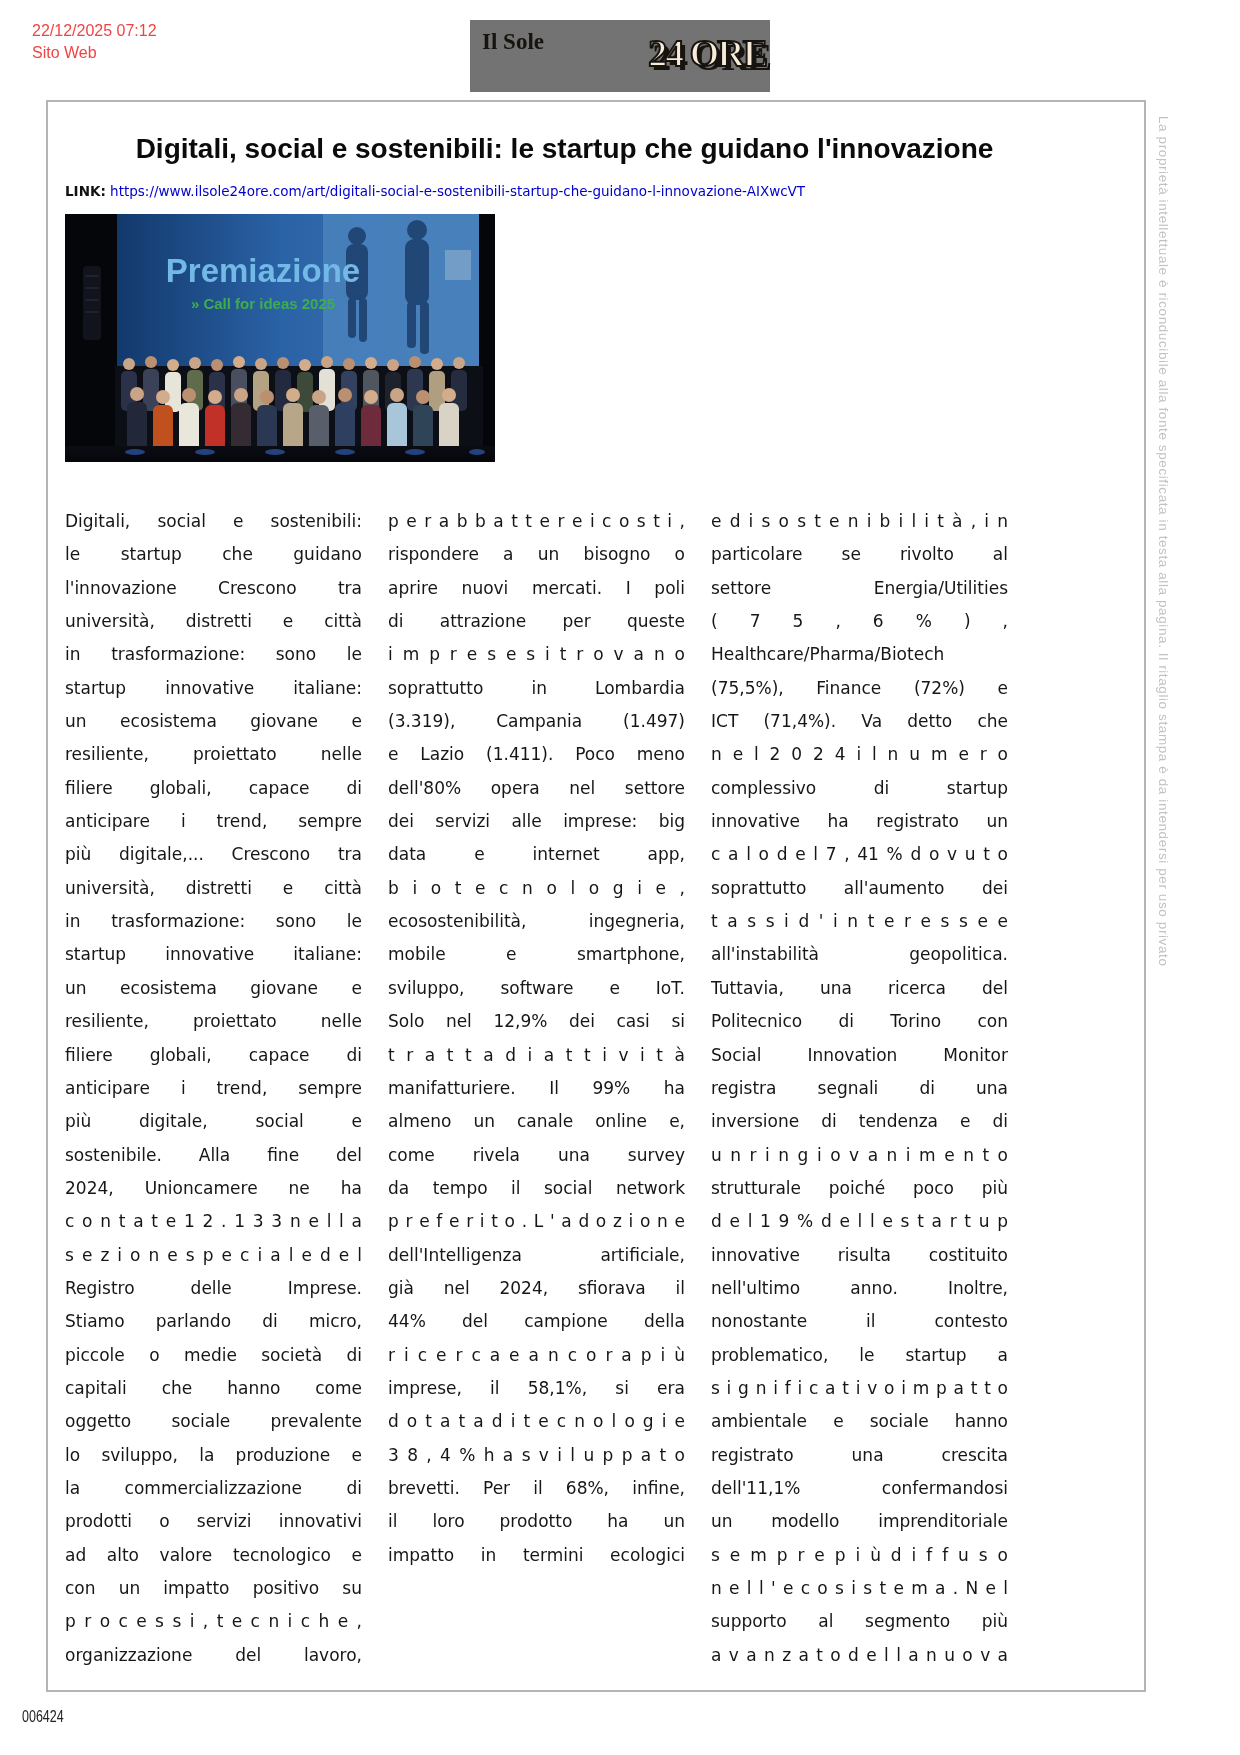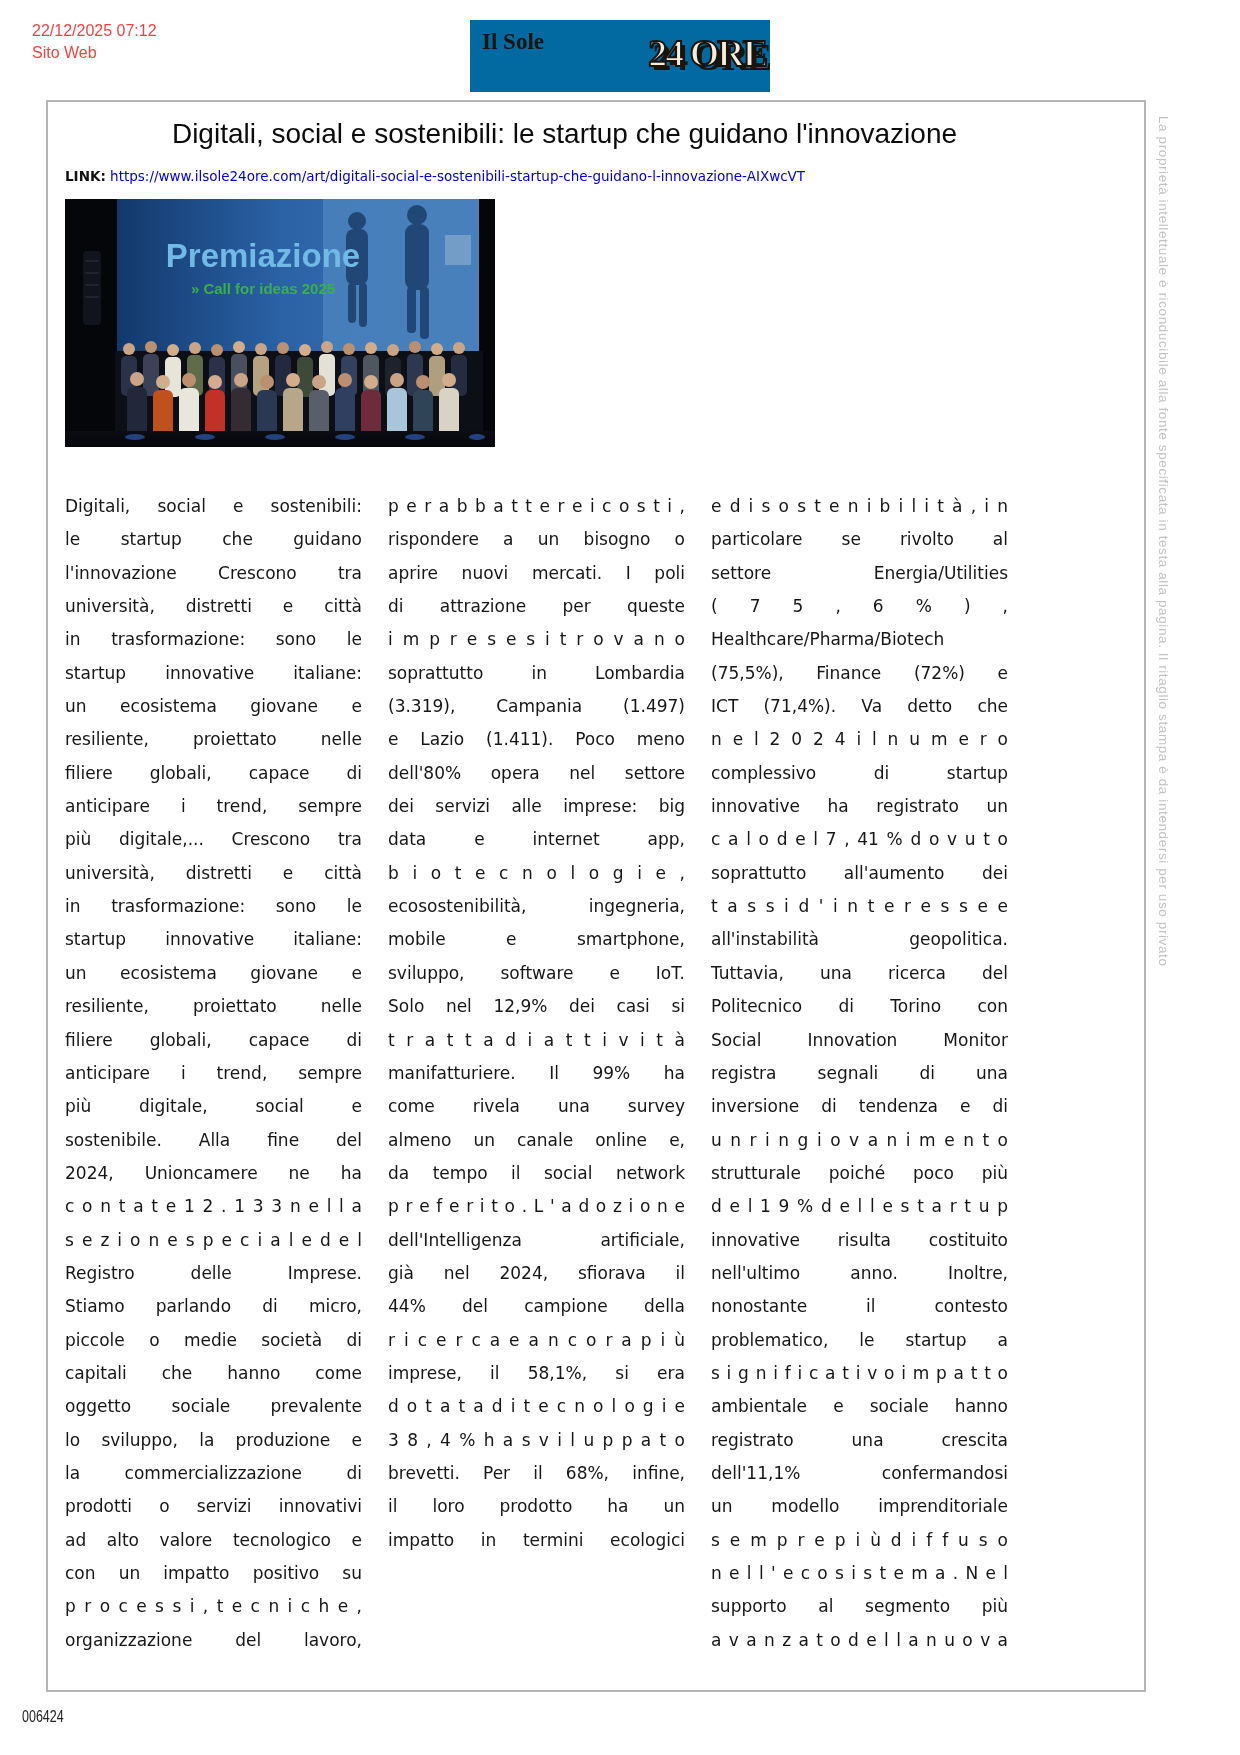--- a/index.html
+++ b/index.html
@@ -4,31 +4,31 @@
 <style>
   html,body{margin:0;padding:0;}
   body{
     width:1240px;height:1755px;position:relative;background:#ffffff;
     font-family:"DejaVu Sans",sans-serif;color:#1a1a1a;overflow:hidden;
   }
   
   .hdr-date{position:absolute;left:32px;top:20px;font-family:"Liberation Sans",sans-serif;
     font-size:16px;line-height:22px;color:#ef4444;}
   .logo{position:absolute;left:50%;top:20px;transform:translateX(-50%);
-    width:300px;height:72px;background:#0369a1;}
+    width:300px;height:72px;background:#737373;}
   .logo .ilsole{position:absolute;left:12px;top:9px;font-family:"Liberation Serif",serif;
     font-weight:bold;font-size:23px;color:#17130e;letter-spacing:0px;}
   .logo .ore{position:absolute;right:4px;top:1px;font-family:"Liberation Serif",serif;
     font-weight:bold;font-size:38px;line-height:64px;color:#f7ecd9;letter-spacing:-2px;
     -webkit-text-stroke:2px #17130e;text-shadow:4px 4px 0 #17130e;}
   
   .content-box{position:absolute;left:46px;top:100px;width:1100px;height:1592px;
     border:2px solid #b4b4b4;box-sizing:border-box;background:#fff;}
-  .article-title{margin:13px 0 0 0;padding:0 63px 0 0;text-align:center;
-    font-family:"Liberation Sans",sans-serif;font-weight:normal;font-size:28px;
+  .article-title{margin:28px 0 0 0;padding:0 63px 0 0;text-align:center;
+    font-family:"Liberation Sans",sans-serif;font-weight:bold;font-size:28px;
     line-height:38px;color:#0b0b0b;}
   .link-row{margin:14px 0 0 17px;font-size:13.5px;line-height:18px;}
   .link-label{font-weight:bold;color:#111;}
   .link-url{color:#0000cf;text-decoration:none;}
   .photo-wrap{margin:14px 0 0 17px;width:430px;height:248px;display:block;}
   
   .cols{margin:43px 0 0 17px;display:flex;gap:26px;}
   .col{width:297px;height:1170px;overflow:hidden;}
   .ln{height:33.35px;line-height:33.35px;font-size:17px;color:#161616;
     text-align:justify;text-align-last:justify;white-space:nowrap;overflow:visible;}
@@ -289,22 +289,22 @@
         <div class="ln">dell'80% opera nel settore</div>
         <div class="ln">dei servizi alle imprese: big</div>
         <div class="ln">data e internet app,</div>
         <div class="ln">b i o t e c n o l o g i e ,</div>
         <div class="ln">ecosostenibilità, ingegneria,</div>
         <div class="ln">mobile e smartphone,</div>
         <div class="ln">sviluppo, software e IoT.</div>
         <div class="ln">Solo nel 12,9% dei casi si</div>
         <div class="ln">t r a t t a d i a t t i v i t à</div>
         <div class="ln">manifatturiere. Il 99% ha</div>
+        <div class="ln">almeno un canale online e,</div>
         <div class="ln">come rivela una survey</div>
-        <div class="ln">almeno un canale online e,</div>
         <div class="ln">da tempo il social network</div>
         <div class="ln">p r e f e r i t o . L ' a d o z i o n e</div>
         <div class="ln">dell'Intelligenza artificiale,</div>
         <div class="ln">già nel 2024, sfiorava il</div>
         <div class="ln">44% del campione della</div>
         <div class="ln">r i c e r c a e a n c o r a p i ù</div>
         <div class="ln">imprese, il 58,1%, si era</div>
         <div class="ln">d o t a t a d i t e c n o l o g i e</div>
         <div class="ln">3 8 , 4 % h a s v i l u p p a t o</div>
         <div class="ln">brevetti. Per il 68%, infine,</div>

